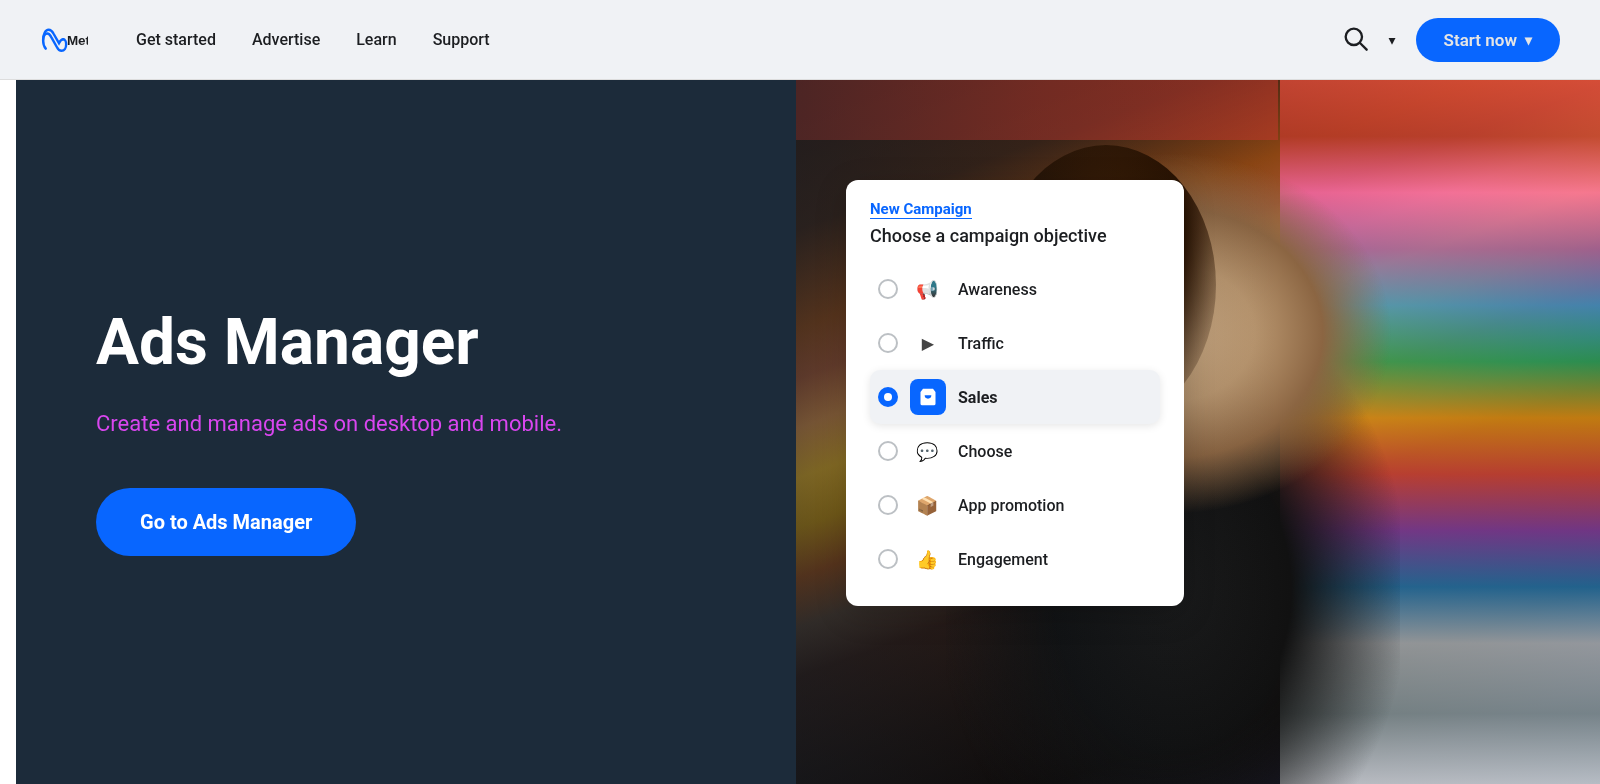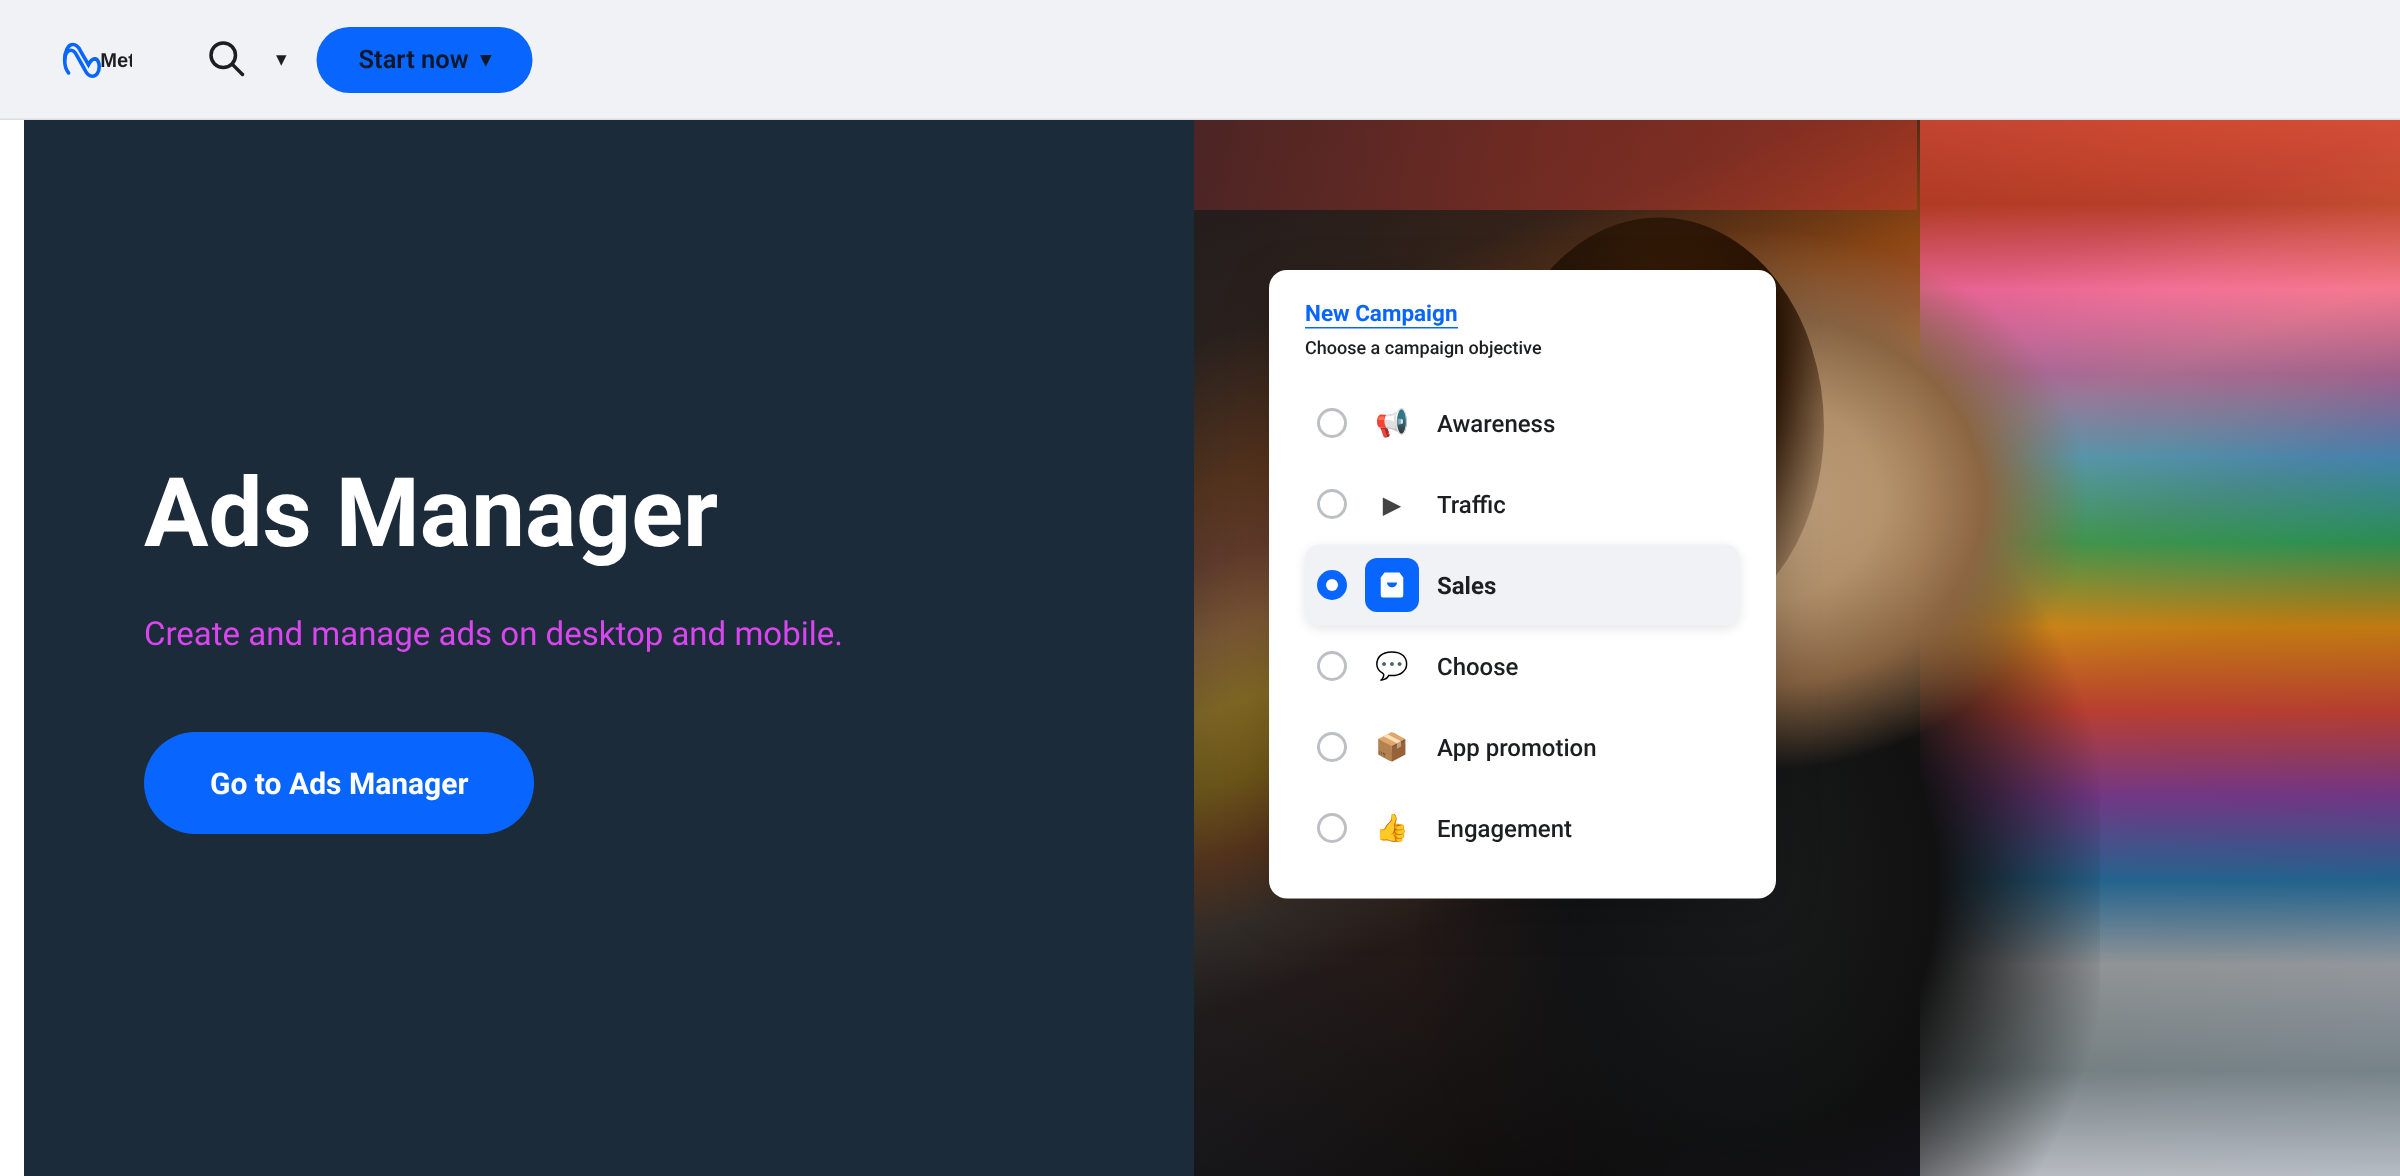--- a/index.html
+++ b/index.html
@@ -16,21 +16,21 @@
     .nav-links { display: flex; gap: 36px; flex: 1; }
     .nav-link {
       font-size: 16px; font-weight: 500; color: #1c1e21;
       text-decoration: none; cursor: pointer; background: none; border: none;
       font-family: inherit;
     }
     .nav-right { display: flex; align-items: center; gap: 20px; }
     .nav-search-icon { cursor: pointer; color: #1c1e21; }
     .nav-chevron { cursor: pointer; color: #1c1e21; font-size: 14px; }
     .start-now-btn {
-      background: #0866ff; color: #0f172a; border: none; border-radius: 50px;
+      background: #0866ff; color: #e5e5e5; border: none; border-radius: 50px;
       padding: 12px 28px; font-size: 17px; font-weight: 600;
       cursor: pointer; display: flex; align-items: center; gap: 8px;
       font-family: inherit;
     }
     .start-now-chevron { font-size: 14px; }
 
     
     .hero {
       display: flex; width: 1600px; height: 704px; position: relative;
     }
@@ -79,21 +79,21 @@
       box-shadow: 0 8px 32px rgba(0,0,0,0.18);
       width: 338px; padding: 20px 24px;
       z-index: 5;
     }
     .card-title-link {
       color: #0866ff; font-size: 15px; font-weight: 700;
       text-decoration: none; display: block; margin-bottom: 6px;
       border-bottom: 1.5px solid #0866ff; width: fit-content;
     }
     .card-subtitle {
-      font-size: 12px; color: #1c1e21; font-weight: 500; margin-bottom: 16px;
+      font-size: 18px; color: #1c1e21; font-weight: 500; margin-bottom: 16px;
     }
     .card-option {
       display: flex; align-items: center; gap: 12px;
       padding: 9px 8px; border-radius: 8px; cursor: pointer;
     }
     .card-option.selected {
       background: #f0f2f5;
       box-shadow: 0 1px 4px rgba(0,0,0,0.08);
     }
     .radio-outer {
@@ -117,20 +117,26 @@
 
 <nav class="navbar">
   <div class="nav-logo">
     <svg viewBox="0 0 100 48" fill="none" xmlns="http://www.w3.org/2000/svg">
       <path d="M6.5 24C6.5 16.5 10.2 10.5 15 10.5C18.2 10.5 21 13 23.5 18L35 38.5C37.5 43.5 41 46.5 45 46.5C50.5 46.5 54.5 41 54.5 33C54.5 27.5 52 22.5 48.5 22.5" stroke="#0866FF" stroke-width="5" stroke-linecap="round" fill="none"></path>
       <path d="M48.5 22.5C45 22.5 42 25.5 39.5 30.5L28 10.5C25.5 5.5 22 2.5 18 2.5C11 2.5 6.5 12 6.5 24C6.5 31.5 8.5 38 12 42" stroke="#0866FF" stroke-width="5" stroke-linecap="round" fill="none"></path>
       <text x="56" y="34" font-family="Arial" font-weight="700" font-size="28" fill="#1c1e21">Meta</text>
     </svg>
   </div>
 
+  <div class="nav-links">
+    <button class="nav-link">Get started</button>
+    <button class="nav-link">Advertise</button>
+    <button class="nav-link">Learn</button>
+    <button class="nav-link">Support</button>
+  </div>
 
   <div class="nav-right">
     <span class="nav-search-icon">
       <svg width="28" height="28" viewBox="0 0 24 24" fill="none" stroke="#1c1e21" stroke-width="2" stroke-linecap="round">
         <circle cx="11" cy="11" r="7"></circle>
         <line x1="16.5" y1="16.5" x2="22" y2="22"></line>
       </svg>
     </span>
     <span class="nav-chevron">▾</span>
     <button class="start-now-btn">

